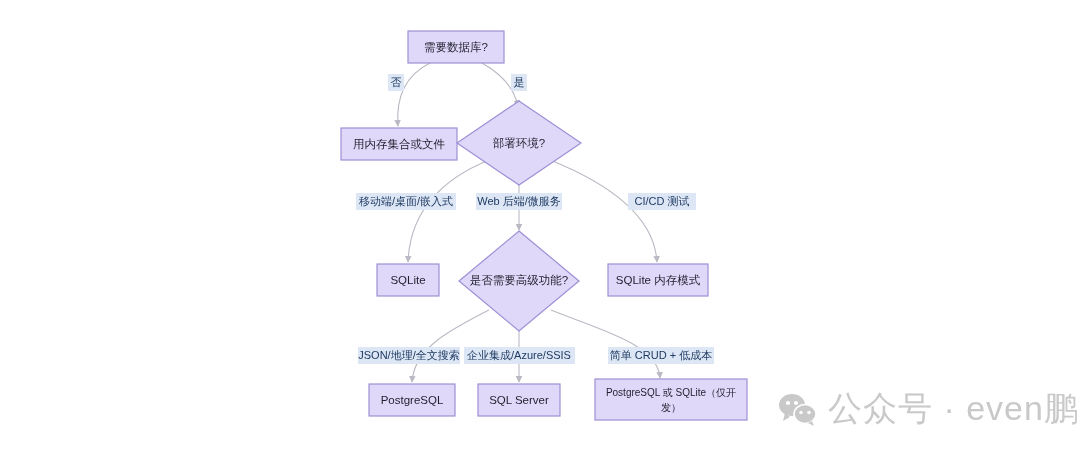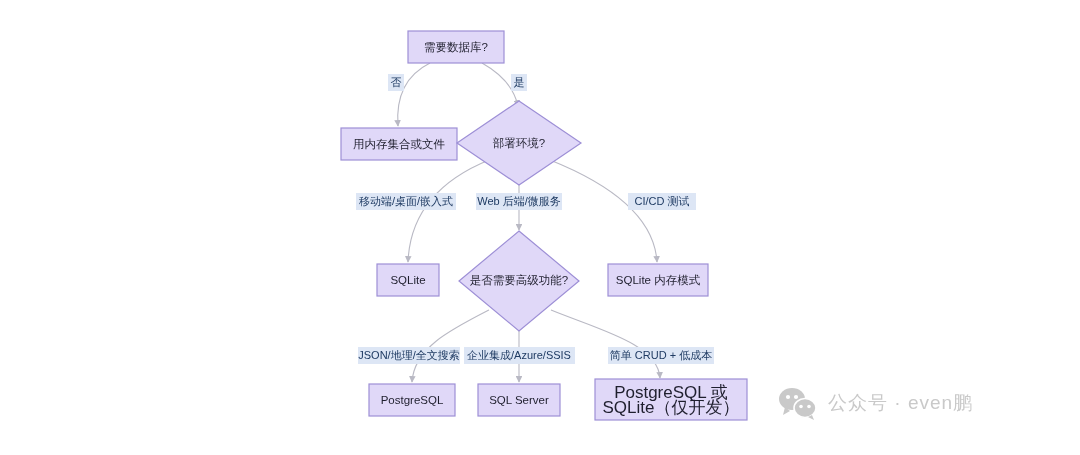--- a/index.html
+++ b/index.html
@@ -52,21 +52,21 @@
     dominant-baseline: middle;
   }
   .watermark {
     position: absolute;
     left: 778px;
     top: 386px;
     display: flex;
     align-items: center;
     gap: 10px;
     color: #c9c9c9;
-    font-size: 19px;
+    font-size: 34px;
     font-family: "Liberation Sans", "DejaVu Sans", sans-serif;
     letter-spacing: 1px;
     white-space: nowrap;
     user-select: none;
   }
   .watermark-icon {
     flex: 0 0 auto;
     width: 40px;
     height: 34px;
   }
@@ -169,21 +169,21 @@
     </g>
 
     <g>
       <rect class="node-shape" x="478" y="384" width="82" height="32"></rect>
       <text class="node-label" x="519" y="400.5">SQL Server</text>
     </g>
 
     <g>
       <rect class="node-shape" x="595" y="379" width="152" height="41"></rect>
       <foreignObject x="599" y="381" width="144" height="38">
-        <div xmlns="http://www.w3.org/1999/xhtml" style="width:144px;height:38px;display:flex;align-items:center;justify-content:center;text-align:center;line-height:15px;font-family:'Liberation Sans','DejaVu Sans',sans-serif;font-size:17px;color:#1f1f2e;">PostgreSQL 或 SQLite（仅开发）</div>
+        <div xmlns="http://www.w3.org/1999/xhtml" style="width:144px;height:38px;display:flex;align-items:center;justify-content:center;text-align:center;line-height:15px;font-family:'Liberation Sans','DejaVu Sans',sans-serif;font-size:10px;color:#1f1f2e;">PostgreSQL 或 SQLite（仅开发）</div>
       </foreignObject>
     </g>
 
   </g>
 </svg>
 
 <div class="watermark">
   <svg class="watermark-icon" viewBox="0 0 40 34">
     <ellipse cx="14" cy="13" rx="13" ry="11" fill="#c9c9c9"></ellipse>
     <polygon points="7,21 5,29 12,25" fill="#c9c9c9"></polygon>

